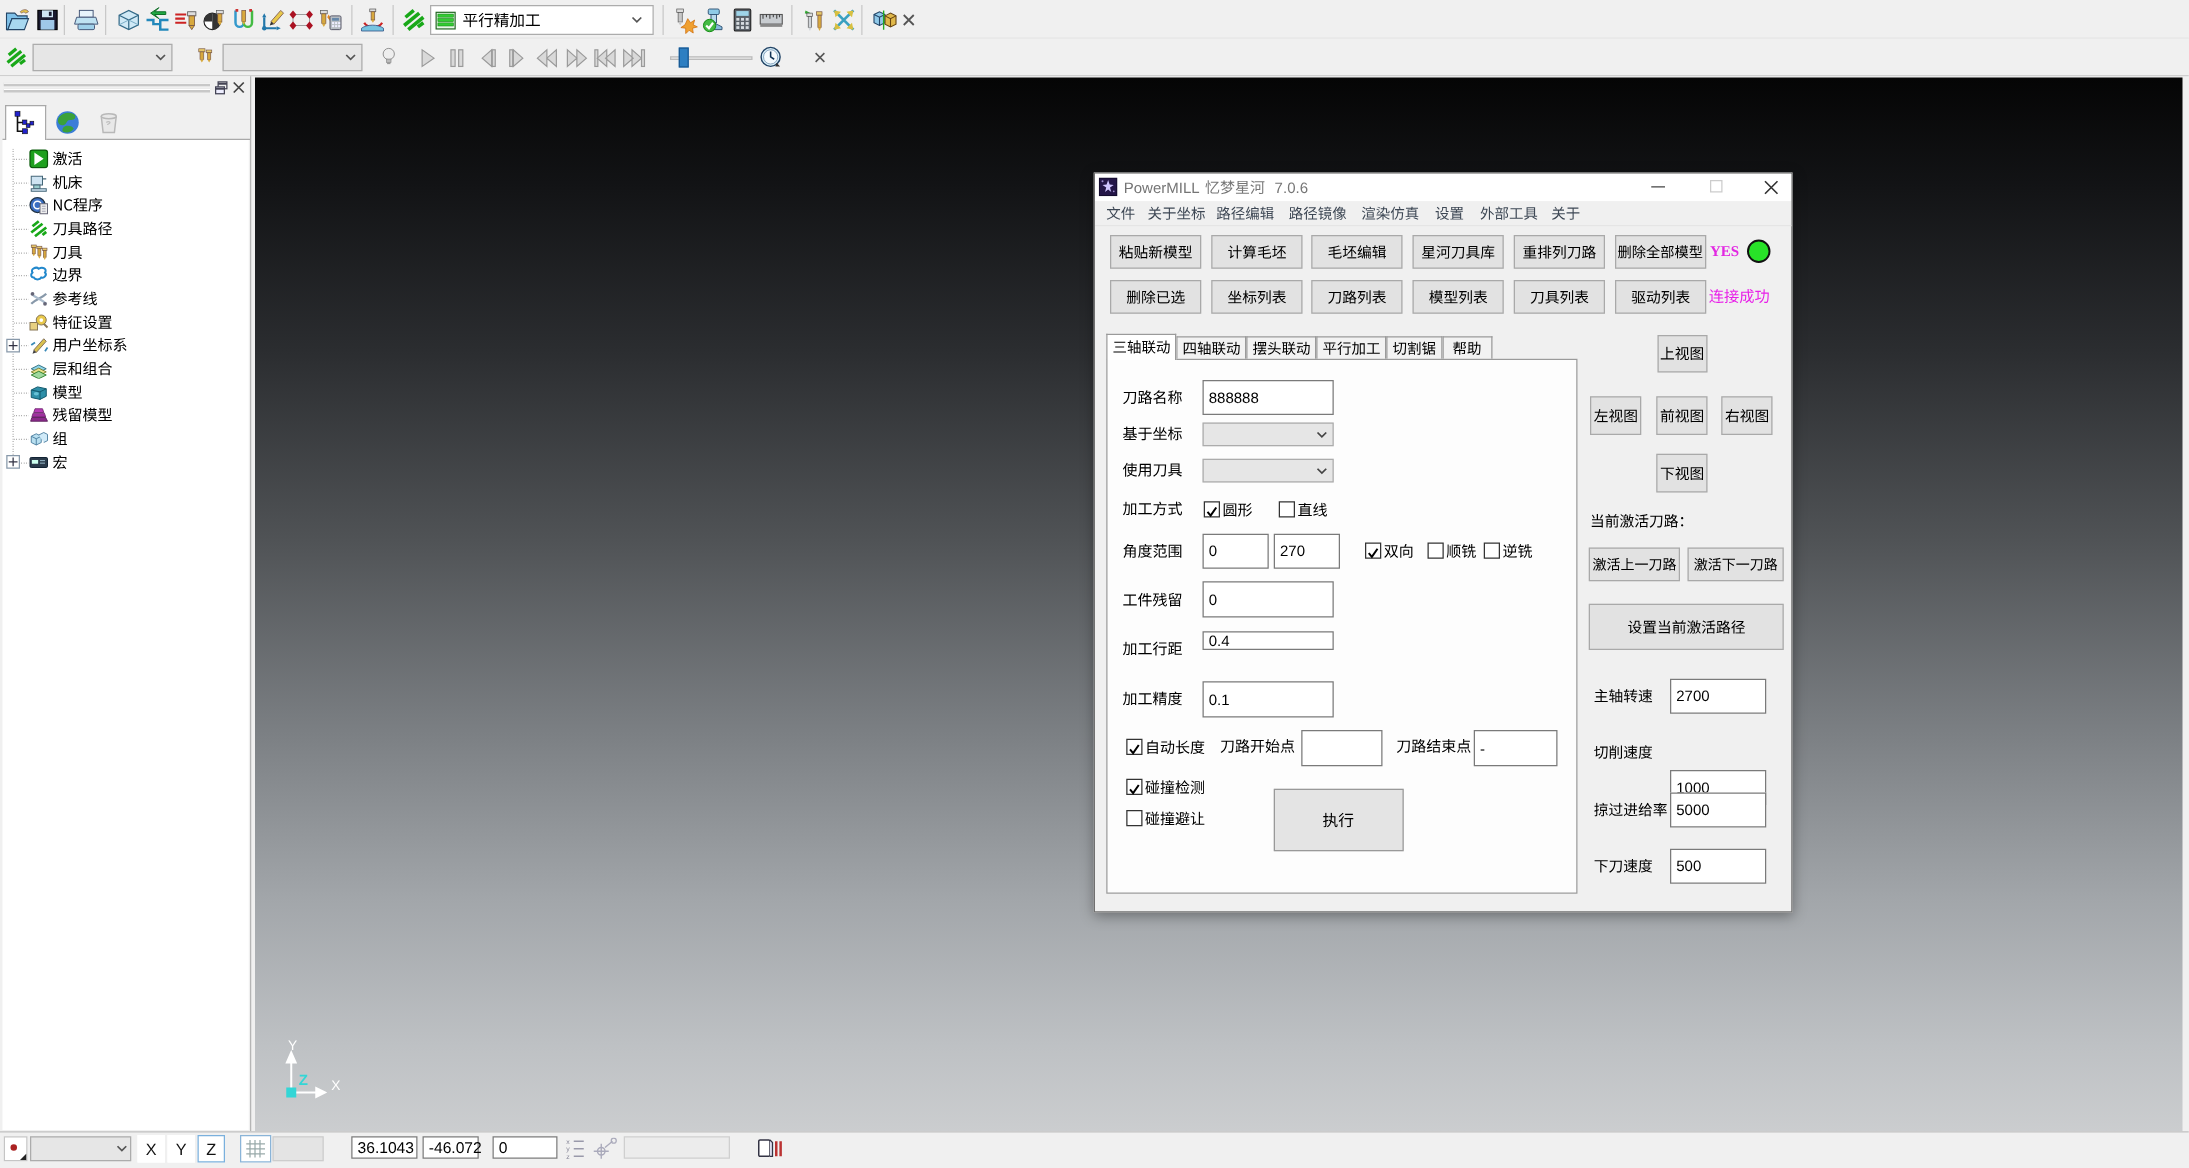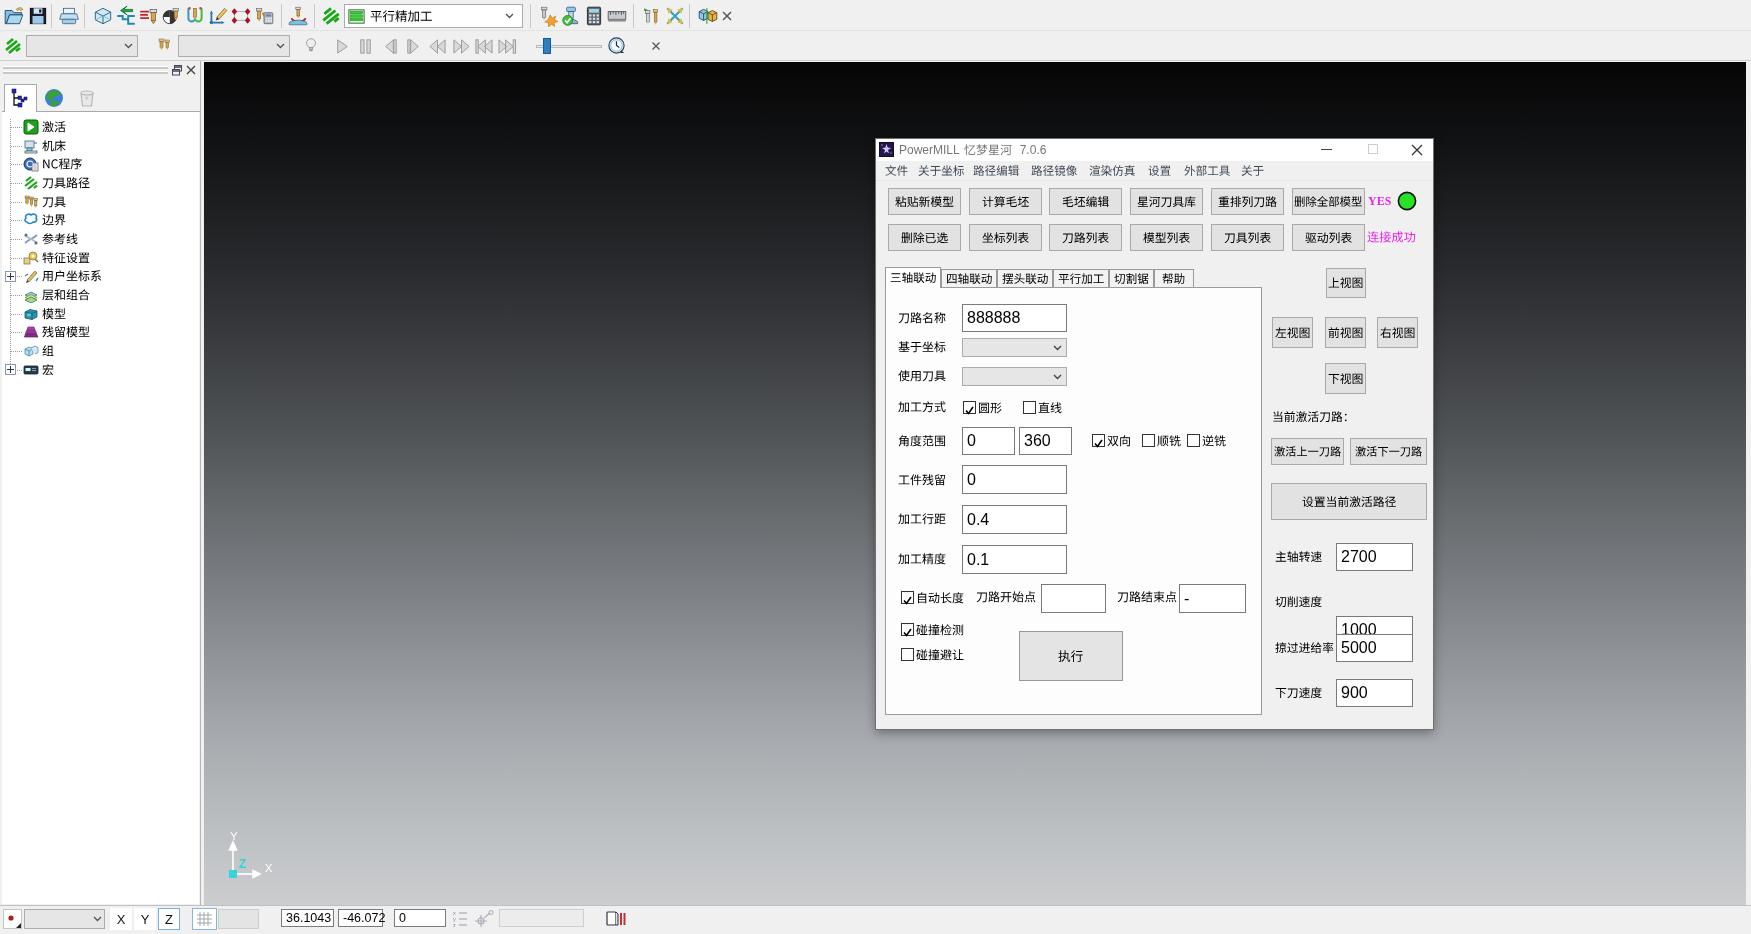--- a/index.html
+++ b/index.html
@@ -2,21 +2,21 @@
 <html><head><meta charset="utf-8"><style>
 *{margin:0;padding:0;box-sizing:border-box}
 html,body{width:1751px;height:934px;overflow:hidden;font-family:"Liberation Sans",sans-serif;background:#f0f0f0}
 .abs{position:absolute}
 .tb{position:absolute;left:0;width:1751px;background:#f0f0f0}
 .ico{position:absolute}
 .combo{position:absolute;background:#fff;border:1px solid #acacac;display:flex;align-items:center}
 .combog{background:#e6e6e6}
 .chev{position:absolute;width:9px;height:6px}
 .btn{position:absolute;background:#e2e2e2;border:1px solid #a9a9a9;display:flex;align-items:center;justify-content:center}
-.inp{position:absolute;background:#fff;border:1px solid #7a7a7a;display:flex;align-items:center;padding-left:4px;font-size:16px;color:#000}
+.inp{position:absolute;background:#fff;border:1px solid #7a7a7a;display:flex;align-items:center;padding-left:4px;font-size:12px;color:#000}
 .cb{position:absolute;width:13px;height:13px;background:#fff;border:1px solid #333}
 .lbl{position:absolute;display:flex;align-items:center}
 .dotted-v{position:absolute;width:1px;background-image:linear-gradient(#9a9a9a 1px,transparent 1px);background-size:1px 2px}
 .dotted-h{position:absolute;height:1px;background-image:linear-gradient(90deg,#9a9a9a 1px,transparent 1px);background-size:2px 1px}
 </style></head><body>
 <svg style="position:absolute;width:0;height:0" aria-hidden="true">
     <defs>
       <path id="g0043" d="M188 6C236 6 272 -12 301 -46L276 -76C252 -50 226 -34 190 -34C120 -34 76 -92 76 -184C76 -276 123 -332 192 -332C224 -332 248 -318 267 -298L292 -328C271 -352 236 -373 192 -373C98 -373 29 -302 29 -183C29 -64 97 6 188 6Z"></path>
       <path id="g004E" d="M50 0H94V-192C94 -231 90 -270 88 -307H90L130 -232L264 0H311V-366H267V-176C267 -138 270 -96 274 -60H271L232 -136L98 -366H50Z"></path>
       <path id="g4E00" d="M22 -216V-174H480V-216Z"></path>
@@ -978,21 +978,21 @@
   </div>
 <div class="lbl" style="left:898px;top:434px;height:14px;z-index:4;">
     <svg width="48.0" height="12.0" viewBox="0 -430 2000 500" style="display:block;" fill="#000">
       <use href="#g89D2" x="0"></use>
       <use href="#g5EA6" x="500"></use>
       <use href="#g8303" x="1000"></use>
       <use href="#g56F4" x="1500"></use>
     </svg>
   </div>
 <div class="inp" style="left:962px;top:427px;width:53px;height:28px;z-index:4;">0</div>
-<div class="inp" style="left:1019px;top:427px;width:53px;height:28px;z-index:4;">360</div>
+<div class="inp" style="left:1019px;top:427px;width:53px;height:28px;z-index:4;">270</div>
 <div class="cb" style="left:1092px;top:434px;z-index:4;"><svg width="11" height="11" viewBox="0 0 11 11">
       <path d="M2 5.5l2.5 3L9 2" stroke="#000" stroke-width="1.6" fill="none"></path>
     </svg></div>
 <div class="lbl" style="left:1107px;top:434px;height:13px;z-index:4;">
     <svg width="24.0" height="12.0" viewBox="0 -430 1000 500" style="display:block;" fill="#000">
       <use href="#g53CC" x="0"></use>
       <use href="#g5411" x="500"></use>
     </svg>
   </div>
 <div class="cb" style="left:1142px;top:434px;z-index:4;"></div>
@@ -1019,21 +1019,21 @@
   </div>
 <div class="inp" style="left:962px;top:465px;width:105px;height:29px;z-index:4;">0</div>
 <div class="lbl" style="left:898px;top:512px;height:14px;z-index:4;">
     <svg width="48.0" height="12.0" viewBox="0 -430 2000 500" style="display:block;" fill="#000">
       <use href="#g52A0" x="0"></use>
       <use href="#g5DE5" x="500"></use>
       <use href="#g884C" x="1000"></use>
       <use href="#g8DDD" x="1500"></use>
     </svg>
   </div>
-<div class="inp" style="left:962px;top:505px;width:105px;height:29px;z-index:4;">0.4</div>
+<div class="inp" style="left:962px;top:505px;width:105px;height:15px;z-index:4;">0.4</div>
 <div class="lbl" style="left:898px;top:552px;height:14px;z-index:4;">
     <svg width="48.0" height="12.0" viewBox="0 -430 2000 500" style="display:block;" fill="#000">
       <use href="#g52A0" x="0"></use>
       <use href="#g5DE5" x="500"></use>
       <use href="#g7CBE" x="1000"></use>
       <use href="#g5EA6" x="1500"></use>
     </svg>
   </div>
 <div class="inp" style="left:962px;top:545px;width:105px;height:29px;z-index:4;">0.1</div>
 <div class="cb" style="left:901px;top:591px;z-index:4;"><svg width="11" height="11" viewBox="0 0 11 11">
@@ -1200,21 +1200,21 @@
   </div>
 <div class="inp" style="left:1336px;top:634px;width:77px;height:28px;">5000</div>
 <div class="lbl" style="left:1275px;top:686px;height:14px">
     <svg width="47.2" height="11.8" viewBox="0 -430 2000 500" style="display:block;" fill="#000">
       <use href="#g4E0B" x="0"></use>
       <use href="#g5200" x="500"></use>
       <use href="#g901F" x="1000"></use>
       <use href="#g5EA6" x="1500"></use>
     </svg>
   </div>
-<div class="inp" style="left:1336px;top:679px;width:77px;height:28px;">900</div>
+<div class="inp" style="left:1336px;top:679px;width:77px;height:28px;">500</div>
 <div class="abs" style="left:0;top:905px;width:1751px;height:29px;background:#f0f0f0;border-top:1px solid #c0c0c0"></div>
 <div class="abs" style="left:3px;top:909px;width:19px;height:20px;background:#fff;border:1px solid #c5c5c5"></div>
 <svg class="abs" style="left:3px;top:909px" width="19" height="20" viewBox="0 0 19 20">
     <circle cx="8" cy="9" r="2.6" fill="#a22"></circle>
     <path d="M13 19l5-5v5z" fill="#222"></path>
   </svg>
 <div class="combo combog" style="left:24px;top:909px;width:81px;height:20px;"></div>
 <svg class="chev" style="left:93px;top:916px;z-index:0" viewBox="0 0 9 6">
     <path d="M1 1l3.5 3.5L8 1" stroke="#555" stroke-width="1.4" fill="none"></path>
   </svg>

